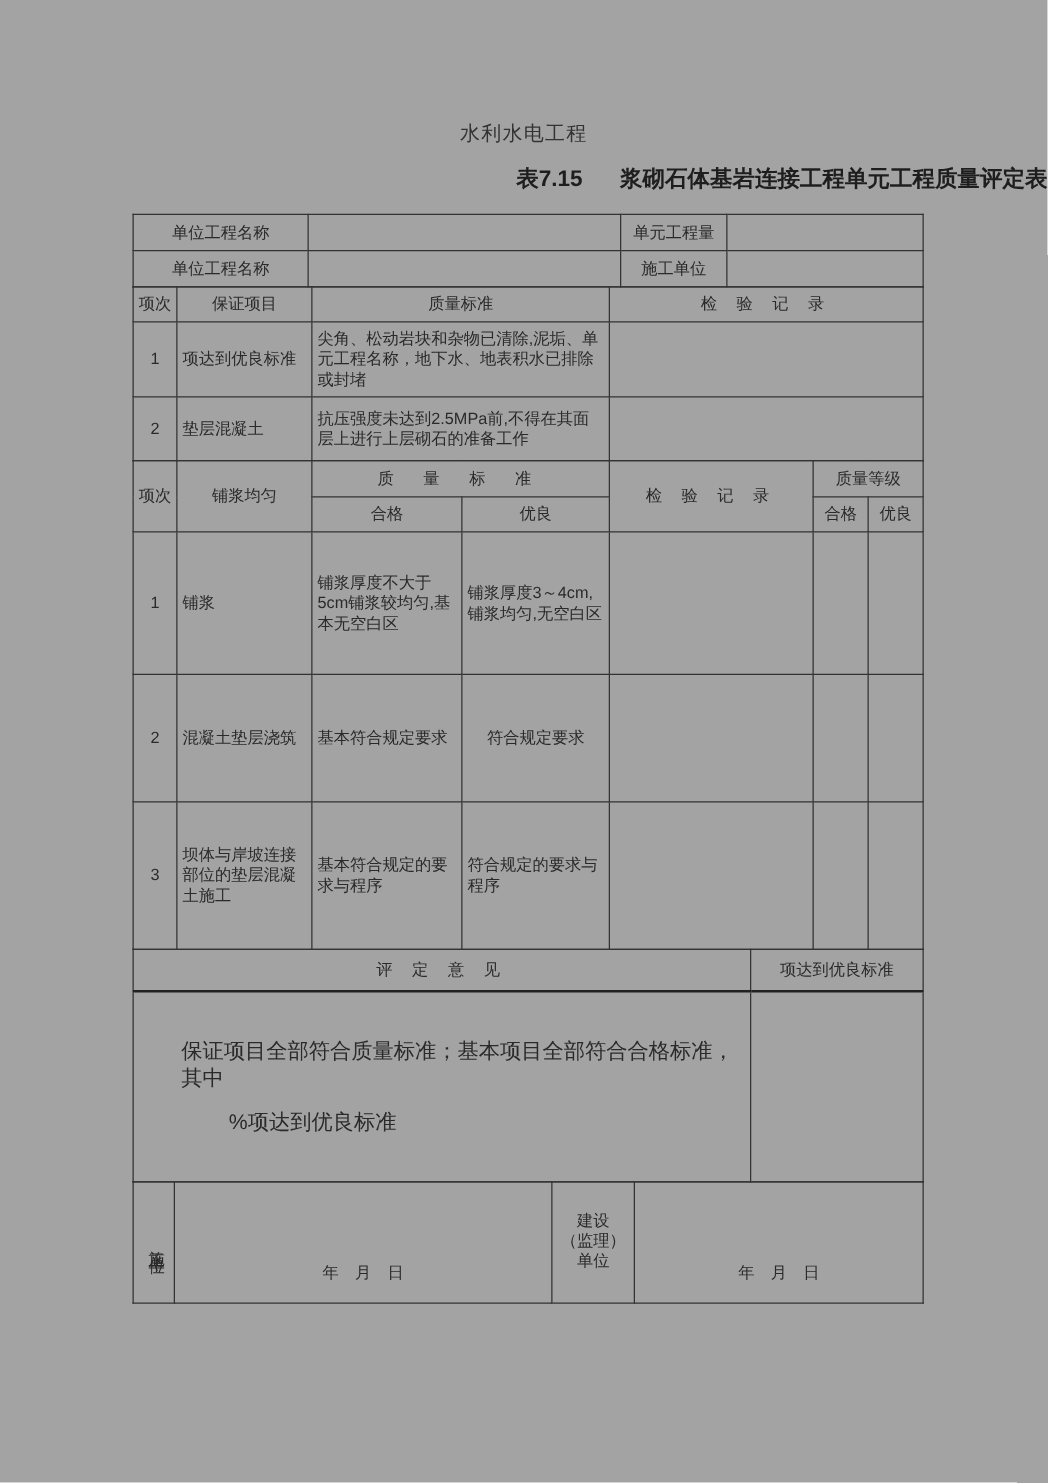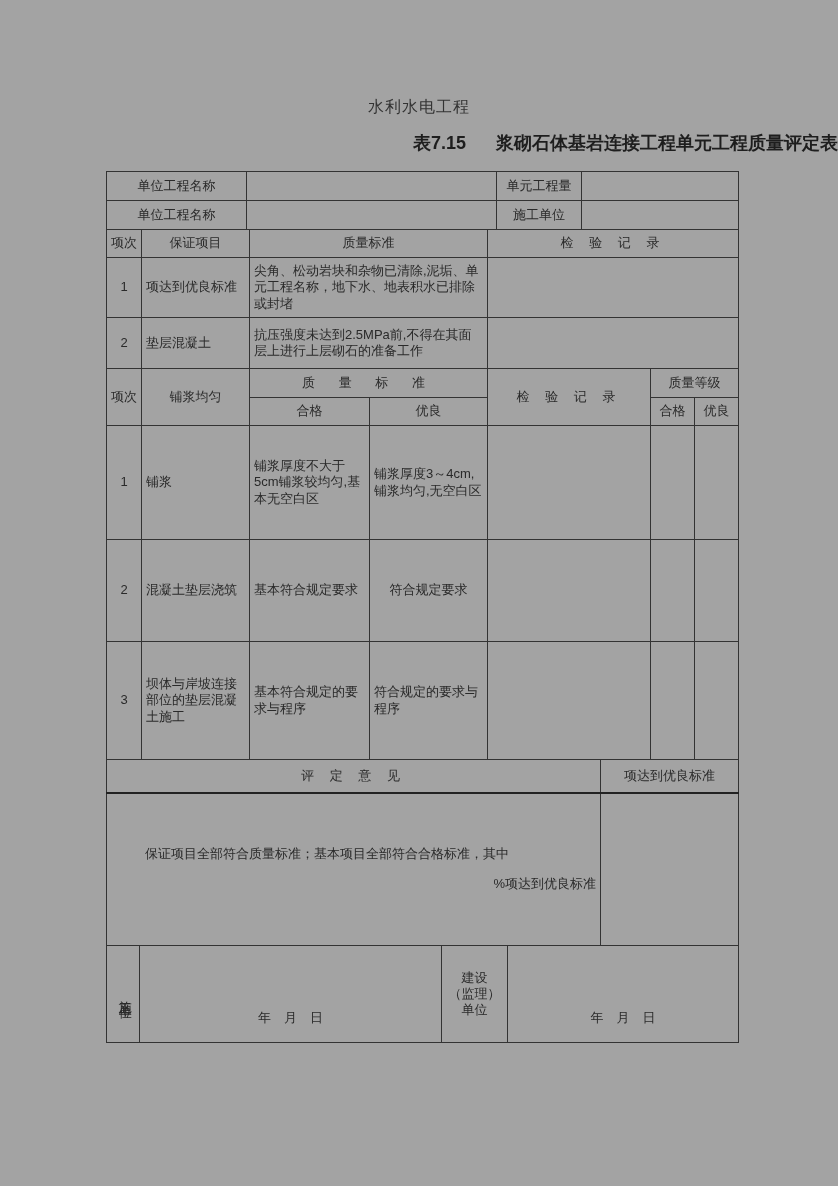--- a/index.html
+++ b/index.html
@@ -6,28 +6,28 @@
   body{width:838px;height:1186px;position:relative;font-family:"Liberation Sans","DejaVu Sans",sans-serif;color:#262626;}
   .sheet{position:absolute;left:0;top:0;width:838px;height:1186px;background:#a3a3a3;}
   .doc-title{position:absolute;top:97px;left:0;width:838px;text-align:center;font-size:16px;letter-spacing:1px;color:#333;}
   .doc-heading{position:absolute;top:131px;left:0;width:838px;text-align:right;font-size:18px;font-weight:bold;color:#1e1e1e;}
   .doc-heading .gap{display:inline-block;width:30px;}
   .tables{position:absolute;left:106px;top:172px;width:632px;}
   table{border-collapse:collapse;table-layout:fixed;width:632px;margin-top:-1px;}
   td{border:1px solid #333;font-size:13px;padding:1px 4px;vertical-align:middle;color:#2a2a2a;overflow:hidden;line-height:1.25;}
   .c{text-align:center;}
   .l{text-align:left;}
-  .pre{white-space:pre-line;}
+  .pre{white-space:pre-line;font-family:Liberation Mono, monospace;}
   .sp{letter-spacing:6px;}
   .sp2{letter-spacing:10px;}
   .thickb{border-bottom:2px solid #222;}
   .vert{writing-mode:vertical-lr;text-orientation:upright;margin:0 auto;letter-spacing:2px;display:block;width:1em;}
   .sigdate{vertical-align:bottom;text-align:center;padding-bottom:16px;}
-  .opinion{vertical-align:middle;padding-left:38px;font-size:13px;}
-  .opinion .line2{display:block;margin-top:14px;padding-left:38px;text-align:right;}
+  .opinion{vertical-align:middle;padding-left:38px;font-size:17px;}
+  .opinion .line2{display:block;margin-top:14px;padding-left:38px;}
 </style>
 </head>
 <body>
 
 <div class="sheet">
 
   <div class="doc-title">水利水电工程</div>
 
   <div class="doc-heading"><span>表7.15</span><span class="gap"></span><span>浆砌石体基岩连接工程单元工程质量评定表</span></div>
 

